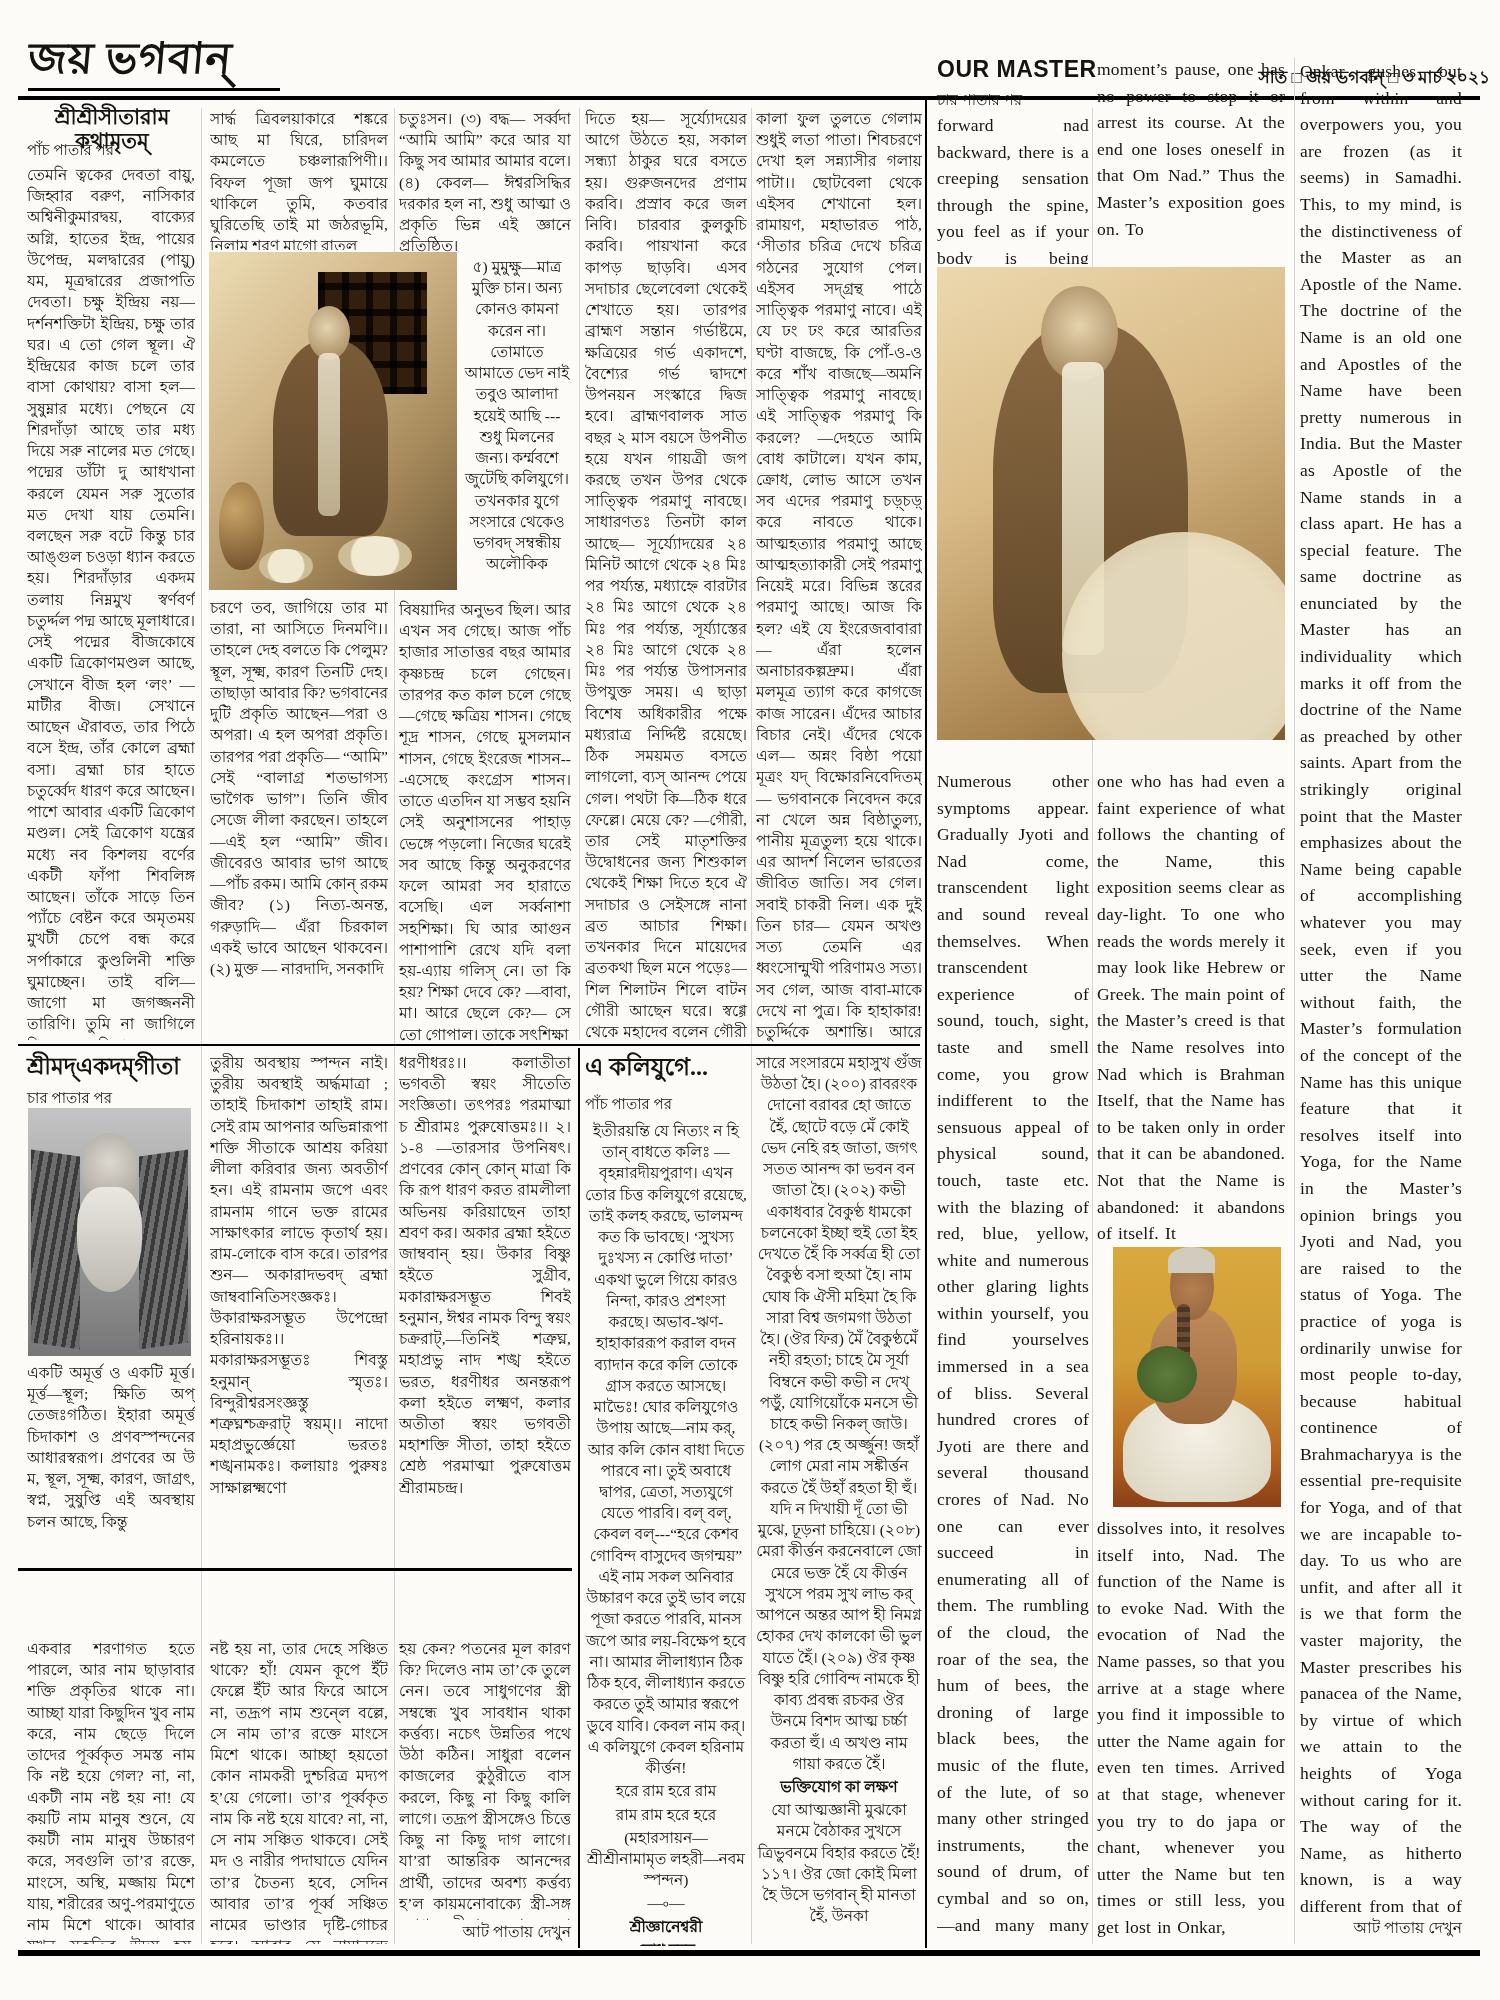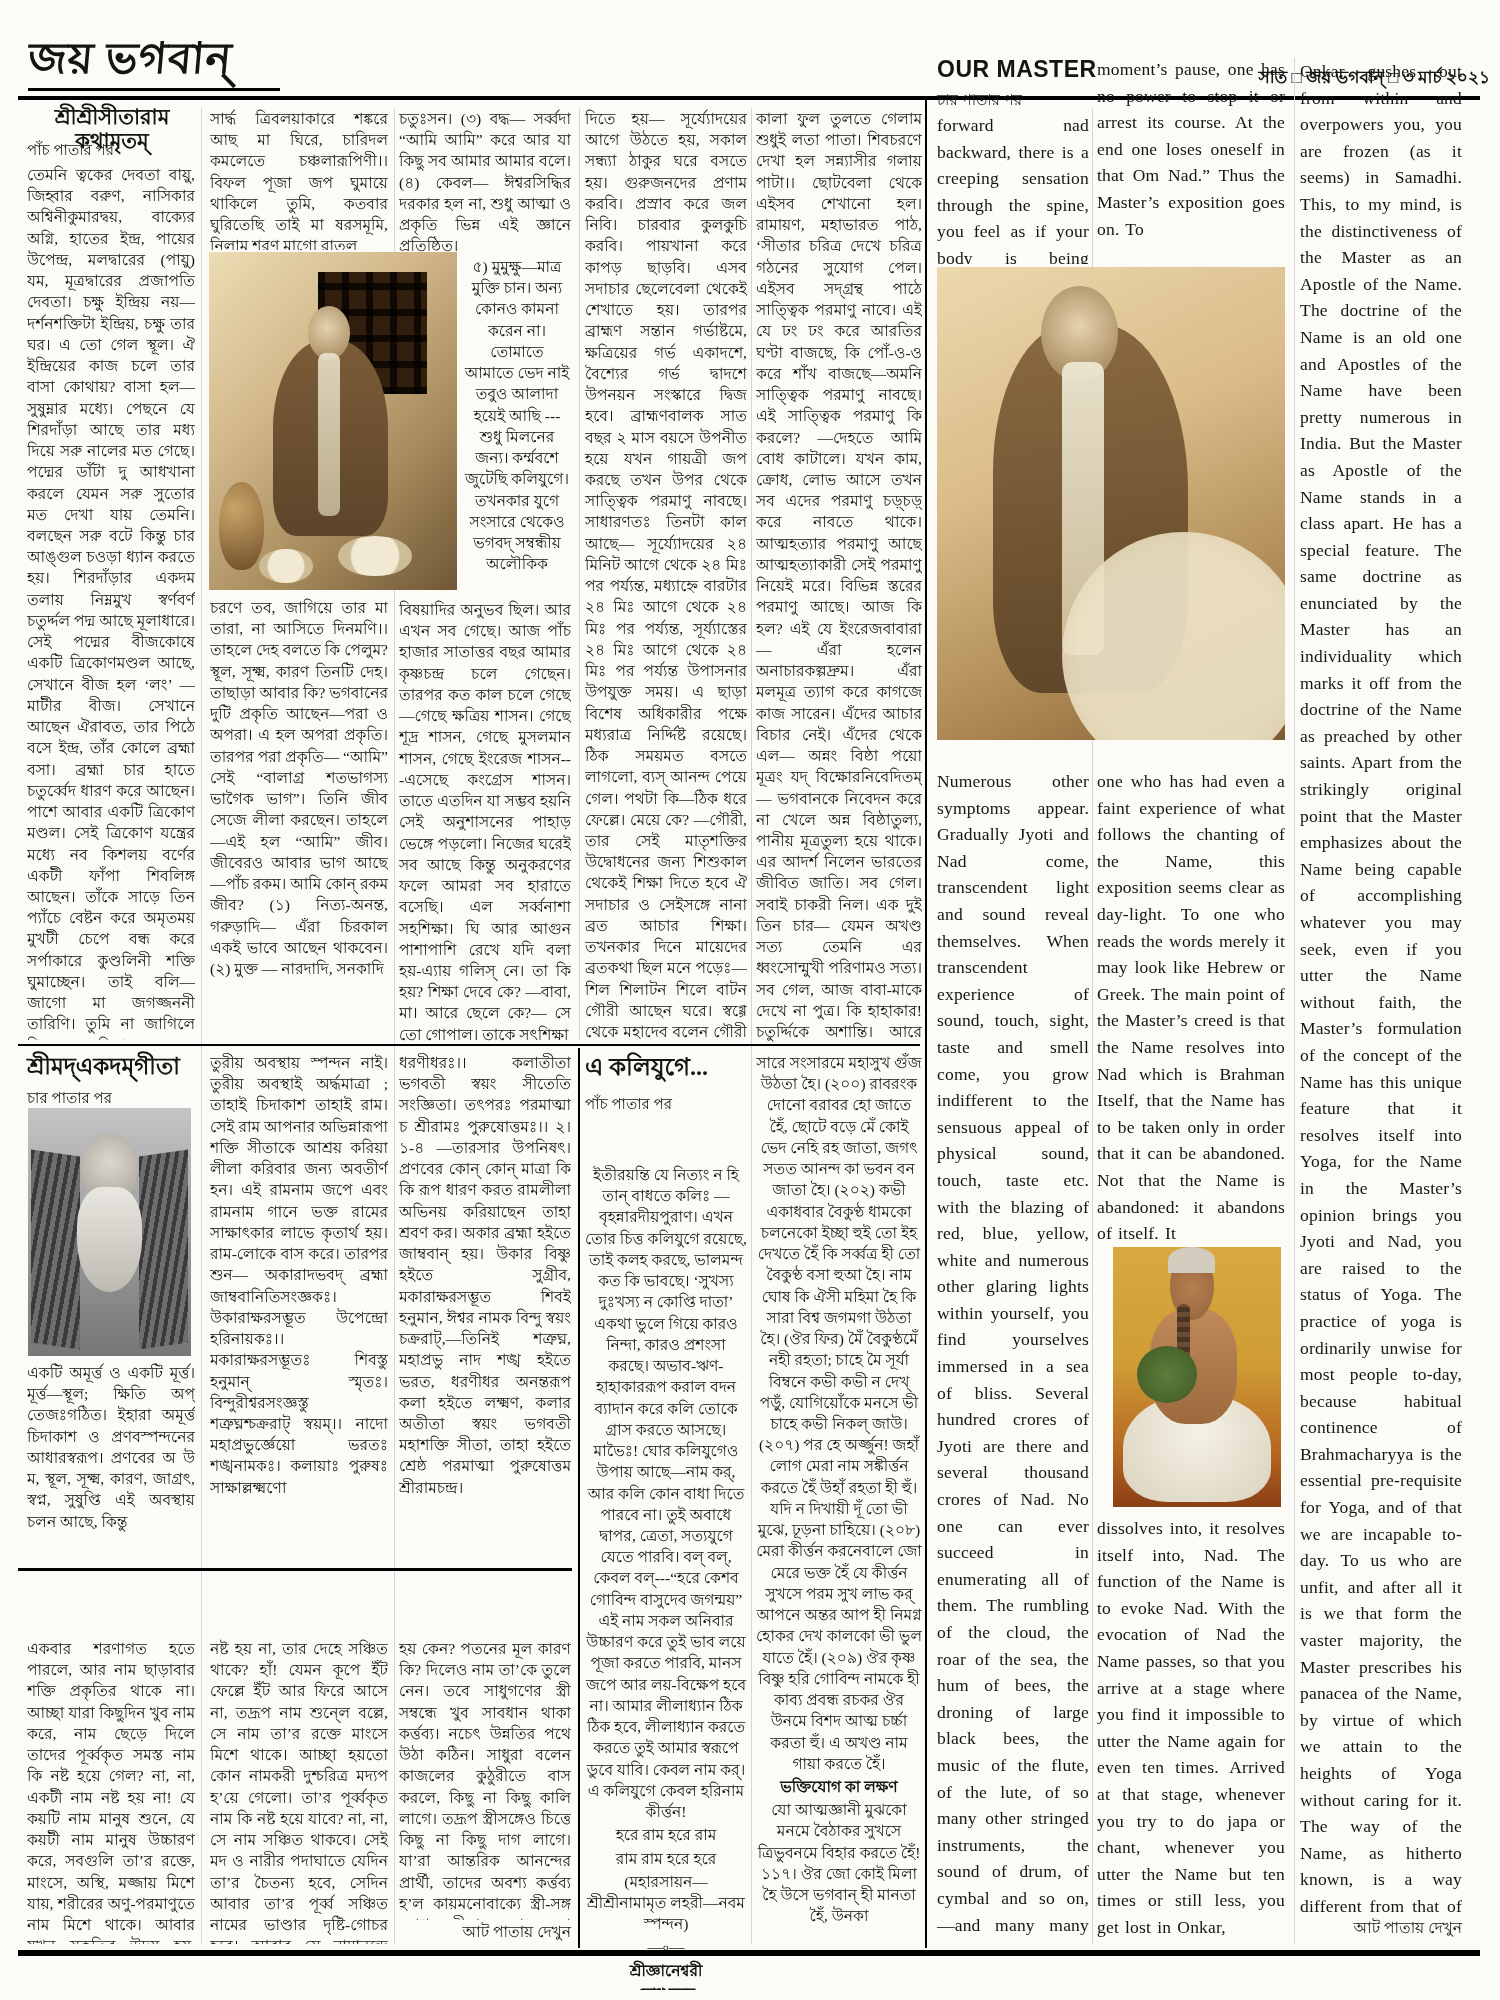--- a/index.html
+++ b/index.html
@@ -80,21 +80,21 @@
   <div class="abs guide" style="left:579px;top:108px;height:932px;"></div>
   <div class="abs vblack" style="left:578px;top:1048px;height:900px;"></div>
   <div class="abs guide" style="left:751px;top:108px;height:1836px;"></div>
   <div class="abs vblack" style="left:925px;top:100px;height:1848px;"></div>
   <div class="abs guide" style="left:1092px;top:108px;height:1836px;"></div>
   <div class="abs guide" style="left:1294px;top:58px;height:1886px;"></div>
 
   <div class="abs headline-bn" style="left:27px;top:106px;width:170px;font-size:21px;text-align:center;">শ্রীশ্রীসীতারাম কথামৃতম্</div>
   <div class="abs subhead" style="left:27px;top:138px;">পাঁচ পাতার পর</div>
   <div class="abs bn" style="left:27px;top:164px;width:168px;height:876px;">তেমনি ত্বকের দেবতা বায়ু, জিহ্বার বরুণ, নাসিকার অশ্বিনীকুমারদ্বয়, বাক্যের অগ্নি, হাতের ইন্দ্র, পায়ের উপেন্দ্র, মলদ্বারের (পায়ু) যম, মূত্রদ্বারের প্রজাপতি দেবতা। চক্ষু ইন্দ্রিয় নয়—দর্শনশক্তিটা ইন্দ্রিয়, চক্ষু তার ঘর। এ তো গেল স্থূল। ঐ ইন্দ্রিয়ের কাজ চলে তার বাসা কোথায়? বাসা হল—সুষুম্নার মধ্যে। পেছনে যে শিরদাঁড়া আছে তার মধ্য দিয়ে সরু নালের মত গেছে। পদ্মের ডাঁটা দু আধখানা করলে যেমন সরু সুতোর মত দেখা যায় তেমনি। বলছেন সরু বটে কিন্তু চার আঙ্গুল চওড়া ধ্যান করতে হয়। শিরদাঁড়ার একদম তলায় নিম্নমুখ স্বর্ণবর্ণ চতুর্দ্দল পদ্ম আছে মূলাধারে। সেই পদ্মের বীজকোষে একটি ত্রিকোণমণ্ডল আছে, সেখানে বীজ হল ‘লং’ —মাটীর বীজ। সেখানে আছেন ঐরাবত, তার পিঠে বসে ইন্দ্র, তাঁর কোলে ব্রহ্মা বসা। ব্রহ্মা চার হাতে চতুর্ব্বেদ ধারণ করে আছেন। পাশে আবার একটি ত্রিকোণ মণ্ডল। সেই ত্রিকোণ যন্ত্রের মধ্যে নব কিশলয় বর্ণের একটী ফাঁপা শিবলিঙ্গ আছেন। তাঁকে সাড়ে তিন প্যাঁচে বেষ্টন করে অমৃতময় মুখটী চেপে বন্ধ করে সর্পাকারে কুণ্ডলিনী শক্তি ঘুমাচ্ছেন। তাই বলি— জাগো মা জগজ্জননী তারিণি। তুমি না জাগিলে শিবে, বল কিবা ফল হবে, বিফলে বহিয়া যায় জীবন বজনী।। মূলাধারে জ্যোতিরূপা, শিব লয়ে আছ শুয়ে, কাতর তনয় ডাকে, বারেক না দেখ চেয়ে</div>
-  <div class="abs bn" style="left:210px;top:108px;width:178px;height:142px;">সার্দ্ধ ত্রিবলয়াকারে শঙ্করে আছ মা ঘিরে, চারিদল কমলেতে চঞ্চলারূপিণী।। বিফল পূজা জপ ঘুমায়ে থাকিলে তুমি, কতবার ঘুরিতেছি তাই মা ষরসমূমি, নিলাম শরণ মাগো রাতুল</div>
+  <div class="abs bn" style="left:210px;top:108px;width:178px;height:142px;">সার্দ্ধ ত্রিবলয়াকারে শঙ্করে আছ মা ঘিরে, চারিদল কমলেতে চঞ্চলারূপিণী।। বিফল পূজা জপ ঘুমায়ে থাকিলে তুমি, কতবার ঘুরিতেছি তাই মা জঠরভূমি, নিলাম শরণ মাগো রাতুল</div>
 
   <div class="abs photo p1" style="left:209px;top:252px;width:248px;height:338px;">
     <div class="win"></div>
     <div class="fig"></div>
     <div class="head"></div>
     <div class="garl"></div>
     <div class="pot"></div>
     <div class="plate" style="left:52%;bottom:4%;width:30%;height:12%;"></div>
     <div class="plate" style="left:20%;bottom:2%;width:22%;height:10%;"></div>
   </div>
@@ -117,21 +117,21 @@
     <div class="face"></div>
     <div class="beard"></div>
   </div>
 
   <div class="abs bn" style="left:27px;top:1362px;width:168px;height:200px;">একটি অমূর্ত্ত ও একটি মূর্ত্ত। মূর্ত্ত—স্থূল; ক্ষিতি অপ্ তেজঃগঠিত। ইহারা অমূর্ত্ত চিদাকাশ ও প্রণবস্পন্দনের আধারস্বরূপ। প্রণবের অ উ ম, স্থূল, সূক্ষ্ম, কারণ, জাগ্রৎ, স্বপ্ন, সুষুপ্তি এই অবস্থায় চলন আছে, কিন্তু</div>
   <div class="abs bn" style="left:210px;top:1052px;width:178px;height:512px;">তুরীয় অবস্থায় স্পন্দন নাই। তুরীয় অবস্থাই অর্দ্ধমাত্রা ; তাহাই চিদাকাশ তাহাই রাম। সেই রাম আপনার অভিন্নারূপা শক্তি সীতাকে আশ্রয় করিয়া লীলা করিবার জন্য অবতীর্ণ হন। এই রামনাম জপে এবং রামনাম গানে ভক্ত রামের সাক্ষাৎকার লাভে কৃতার্থ হয়। রাম-লোকে বাস করে। তারপর শুন— অকারাদভবদ্ ব্রহ্মা জাম্ববানিতিসংজ্ঞকঃ। উকারাক্ষরসম্ভূত উপেন্দ্রো হরিনায়কঃ।। মকারাক্ষরসম্ভূতঃ শিবস্তু হনুমান্ স্মৃতঃ। বিন্দুরীশ্বরসংজ্ঞস্তু শত্রুঘ্নশ্চক্ররাট্ স্বয়ম্।। নাদো মহাপ্রভুর্জ্ঞেয়ো ভরতঃ শঙ্খনামকঃ। কলায়াঃ পুরুষঃ সাক্ষাল্লক্ষ্মণো</div>
   <div class="abs bn" style="left:399px;top:1052px;width:172px;height:512px;">ধরণীধরঃ।। কলাতীতা ভগবতী স্বয়ং সীতেতি সংজ্ঞিতা। তৎপরঃ পরমাত্মা চ শ্রীরামঃ পুরুষোত্তমঃ।। ২। ১-৪ —তারসার উপনিষৎ। প্রণবের কোন্ কোন্ মাত্রা কি কি রূপ ধারণ করত রামলীলা অভিনয় করিয়াছেন তাহা শ্রবণ কর। অকার ব্রহ্মা হইতে জাম্ববান্ হয়। উকার বিষ্ণু হইতে সুগ্রীব, মকারাক্ষরসম্ভূত শিবই হনুমান, ঈশ্বর নামক বিন্দু স্বয়ং চক্ররাট্,—তিনিই শত্রুঘ্ন, মহাপ্রভু নাদ শঙ্খ হইতে ভরত, ধরণীধর অনন্তরূপ কলা হইতে লক্ষ্মণ, কলার অতীতা স্বয়ং ভগবতী মহাশক্তি সীতা, তাহা হইতে শ্রেষ্ঠ পরমাত্মা পুরুষোত্তম শ্রীরামচন্দ্র।</div>
 
   <div class="abs headline-bn" style="left:585px;top:1054px;width:162px;font-size:24px;">এ কলিযুগে...</div>
   <div class="abs subhead" style="left:585px;top:1092px;">পাঁচ পাতার পর</div>
-  <div class="abs flowcol" style="left:585px;top:1164px;width:162px;height:826px;overflow:hidden;">
+  <div class="abs flowcol" style="left:585px;top:1120px;width:162px;height:826px;overflow:hidden;">
     <div class="bn">ইতীরয়ন্তি যে নিত্যং ন হি তান্ বাধতে কলিঃ —বৃহন্নারদীয়পুরাণ। এখন তোর চিত্ত কলিযুগে রয়েছে, তাই কলহ করছে, ভালমন্দ কত কি ভাবছে। ‘সুখস্য দুঃখস্য ন কোপ্তি দাতা’ একথা ভুলে গিয়ে কারও নিন্দা, কারও প্রশংসা করছে। অভাব-ঋণ-হাহাকাররূপ করাল বদন ব্যাদান করে কলি তোকে গ্রাস করতে আসছে। মাভৈঃ! ঘোর কলিযুগেও উপায় আছে—নাম কর্, আর কলি কোন বাধা দিতে পারবে না। তুই অবাধে দ্বাপর, ত্রেতা, সত্যযুগে যেতে পারবি। বল্ বল্, কেবল বল্---“হরে কেশব গোবিন্দ বাসুদেব জগন্ময়” এই নাম সকল অনিবার উচ্চারণ করে তুই ভাব লয়ে পূজা করতে পারবি, মানস জপে আর লয়-বিক্ষেপ হবে না। আমার লীলাধ্যান ঠিক ঠিক হবে, লীলাধ্যান করতে করতে তুই আমার স্বরূপে ডুবে যাবি। কেবল নাম কর্। এ কলিযুগে কেবল হরিনাম কীর্ত্তন!</div>
     <div class="bn center">হরে রাম হরে রাম</div>
     <div class="bn center">রাম রাম হরে হরে</div>
     <div class="bn center">(মহারসায়ন—শ্রীশ্রীনামামৃত লহরী—নবম স্পন্দন)</div>
     <div class="bn center">—৹—</div>
     <div class="bn center bold">শ্রীজ্ঞানেশ্বরী</div>
     <div class="bn bold">বোধ বচন</div>
 
   </div>
 

